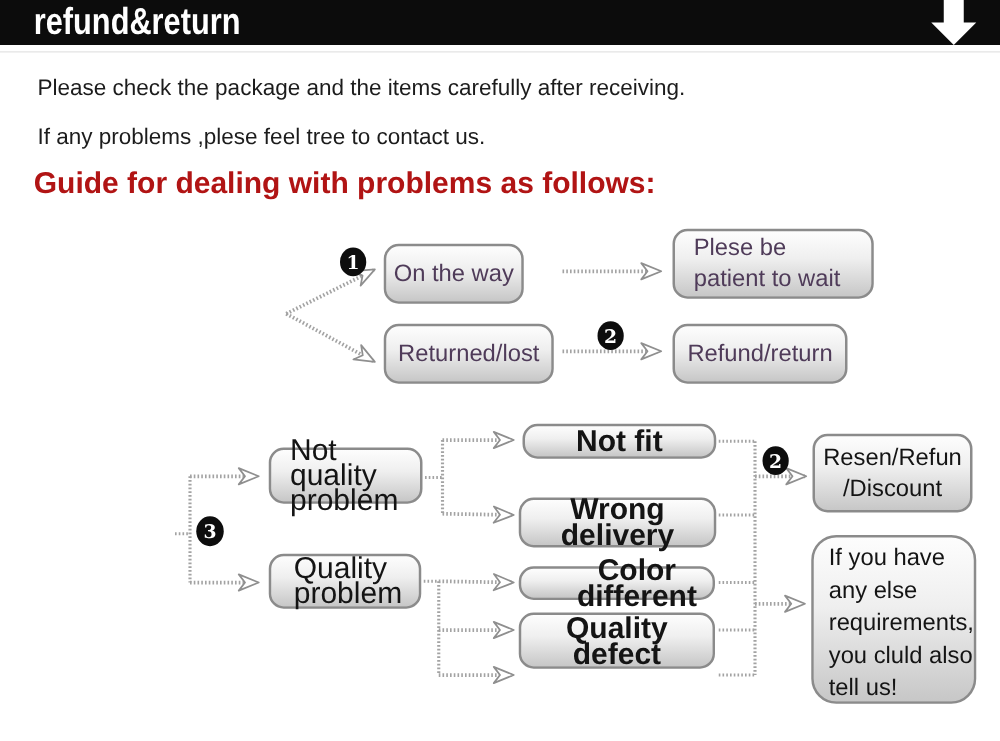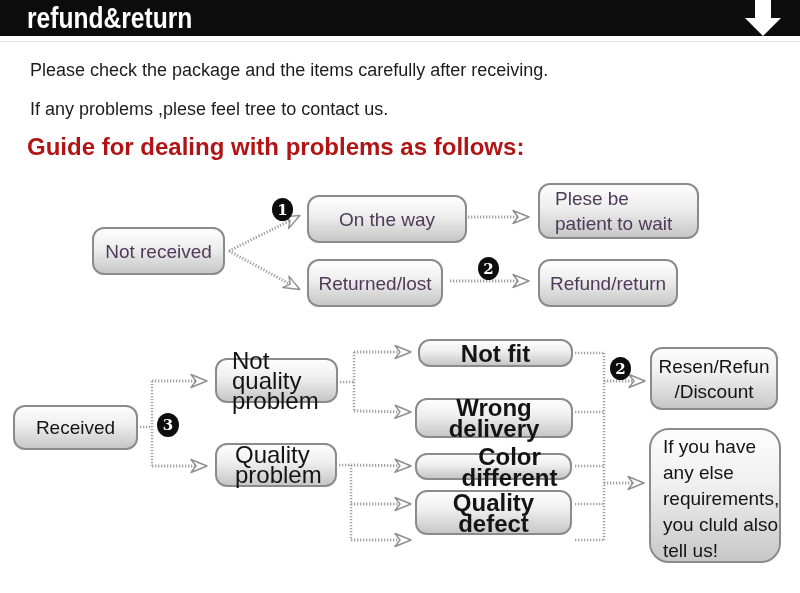--- a/index.html
+++ b/index.html
@@ -112,28 +112,26 @@
       <line class="wire" x1="575" y1="412" x2="604" y2="412"></line>
       <line class="wire" x1="575" y1="466" x2="604" y2="466"></line>
       <line class="wire" x1="575" y1="504" x2="604" y2="504"></line>
       <line class="wire" x1="575" y1="540" x2="604" y2="540"></line>
       <line class="wire" x1="604" y1="353" x2="604" y2="540"></line>
       <line class="shaft" x1="604" y1="381" x2="644" y2="381" marker-end="url(#ah)"></line>
       <line class="shaft" x1="604" y1="483" x2="643" y2="483" marker-end="url(#ah)"></line>
     </g>
   </svg>
 
-  <div class="fbox purple" style="left:92px;top:227px;width:133px;height:48px;">Not received</div>
-  <div class="fbox purple" style="left:307px;top:195px;width:160px;height:48px;text-align:right;">On the way</div>
+  <div class="fbox purple" style="left:307px;top:195px;width:112px;height:48px;text-align:right;">On the way</div>
   <div class="fbox purple" style="left:307px;top:259px;width:136px;height:48px;">Returned/lost</div>
   <div class="fbox purple leftal patient" style="left:538px;top:183px;width:161px;height:56px;">Plese be
 patient to wait</div>
   <div class="fbox purple" style="left:538px;top:259px;width:140px;height:48px;">Refund/return</div>
 
-  <div class="fbox" style="left:13px;top:405px;width:125px;height:45px;font-size:19px;">Received</div>
   <div class="fbox leftal" style="left:215px;top:358px;width:123px;height:45px;line-height:20px;">Not quality
 problem</div>
   <div class="fbox leftal" style="left:215px;top:443px;width:122px;height:44px;line-height:20px;padding-left:18px;">Quality
 problem</div>
   <div class="fbox bold" style="left:418px;top:339px;width:155px;height:28px;">Not fit</div>
   <div class="fbox bold" style="left:415px;top:398px;width:158px;height:40px;">Wrong delivery</div>
   <div class="fbox bold" style="left:415px;top:453px;width:157px;height:27px;padding-left:32px;">Color different</div>
   <div class="fbox bold" style="left:415px;top:490px;width:157px;height:45px;">Quality defect</div>
   <div class="fbox resend" style="left:650px;top:347px;width:128px;height:63px;">Resen/Refun
 /Discount</div>

